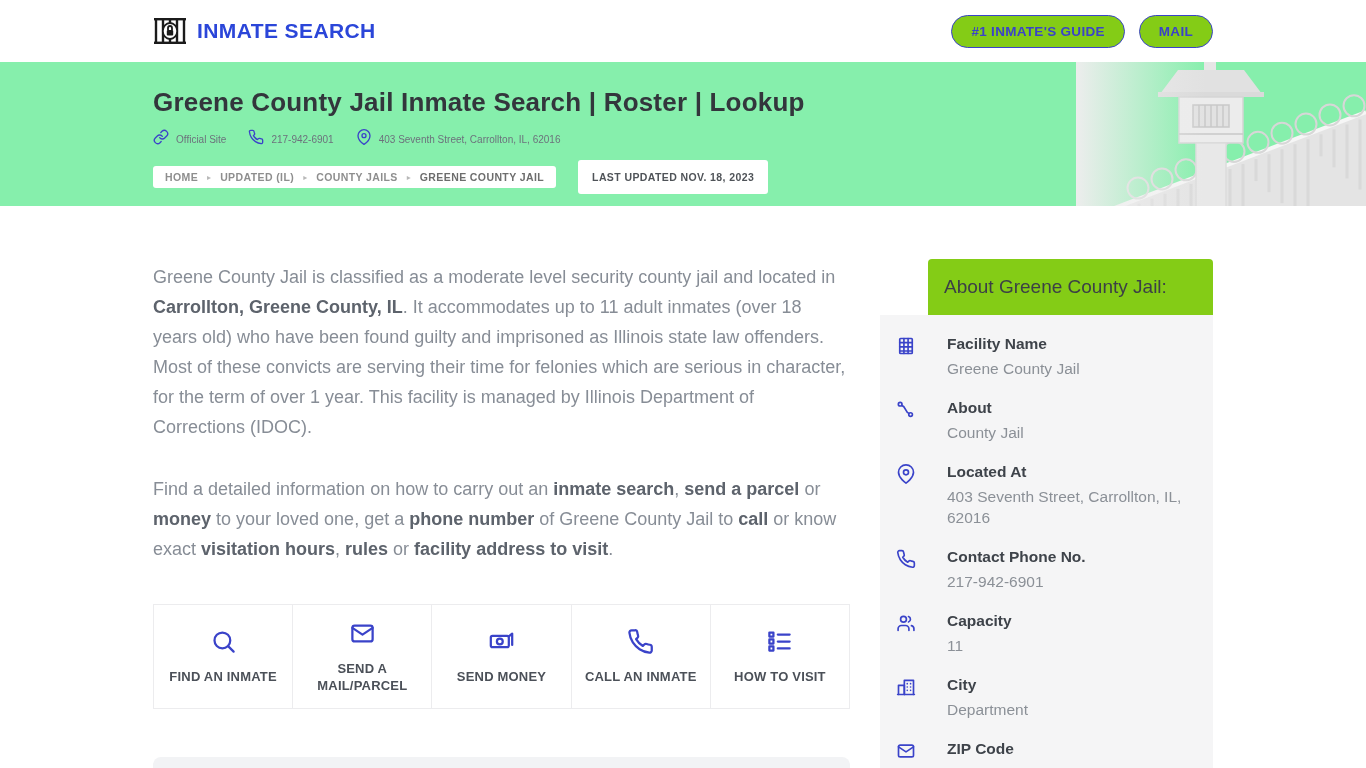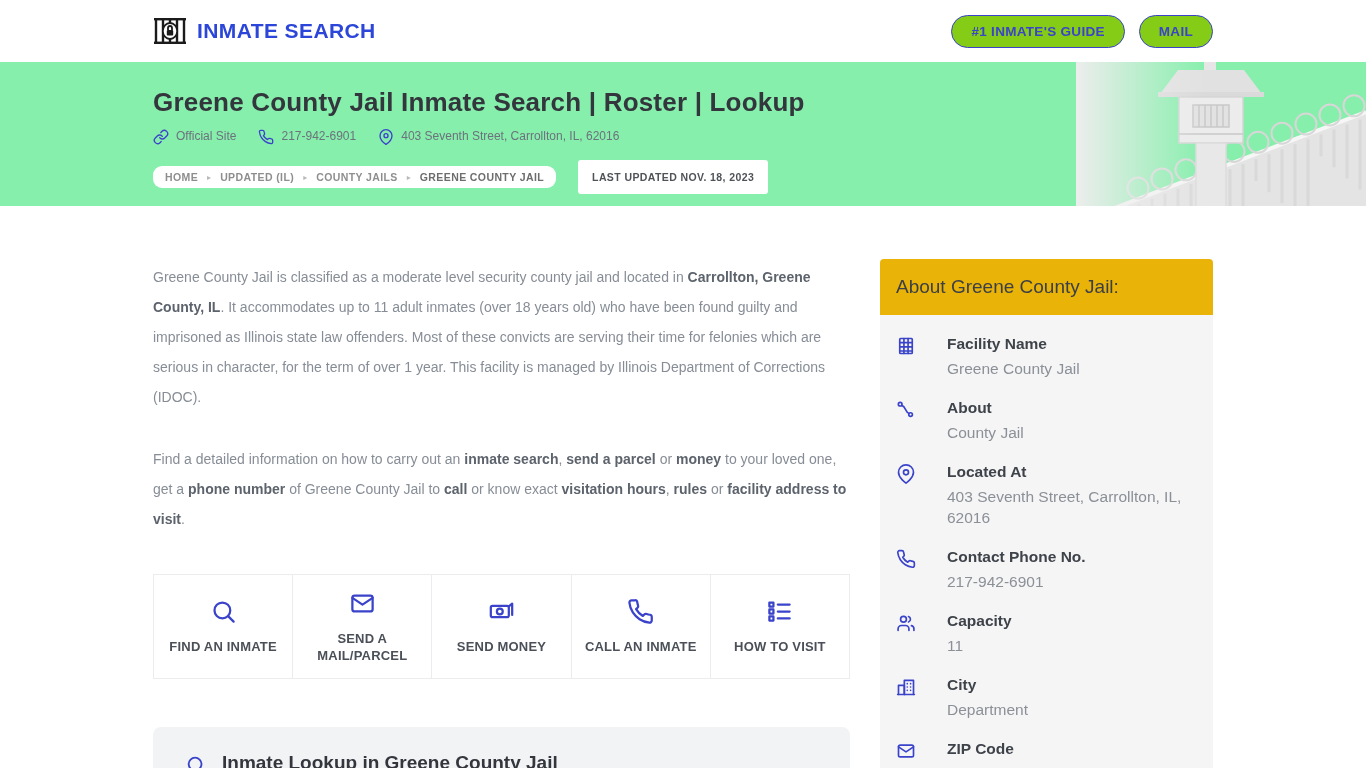--- a/index.html
+++ b/index.html
@@ -17,55 +17,55 @@
   .header-nav { display:flex; gap:14px; }
   .pill-btn { display:inline-block; padding:8px 19px; border:1.6px solid #3a43c9; border-radius:18px;
     color:#3a43c9; font-size:13.5px; font-weight:bold; letter-spacing:.3px; background:#84cc16; }
 
   
   .hero { position:relative; height:144px; background:#86efac; overflow:hidden; }
   .hero-art { position:absolute; top:0; right:0; width:290px; height:150px; }
   .hero-inner { position:relative; z-index:1; padding-top:25px; }
   h1 { font-size:26px; font-weight:bold; color:#33363c; letter-spacing:.2px; margin-bottom:11px; }
   .meta-row { display:flex; align-items:center; gap:22px; margin-bottom:15px; }
-  .meta-item { display:flex; align-items:flex-start; gap:7px; color:#6c727c; font-size:12px; }
+  .meta-item { display:flex; align-items:flex-end; gap:7px; color:#6c727c; font-size:10px; }
   .meta-item .i { font-size:16px; color:#3a43c9; display:flex; }
   .crumb-row { display:flex; align-items:center; gap:22px; }
-  .crumb-box { display:inline-flex; align-items:center; gap:9px; background:#fff; border-radius:9px;
+  .crumb-box { display:inline-flex; align-items:center; gap:9px; background:#fff; border-radius:3px;
     padding:5px 12px; }
   .crumb { font-size:10.5px; font-weight:bold; letter-spacing:.4px; color:#8e8e8e; }
   .crumb.last { color:#6d6d6d; }
   .crumb-sep { font-size:8px; color:#b8b8b8; }
   .updated-box { background:#fff; border-radius:3px; padding:11px 14px; font-size:10.5px;
     font-weight:bold; letter-spacing:.4px; color:#4f5358; }
 
   
   .main-cols { display:flex; gap:30px; align-items:flex-start; }
   .left-col { width:697px; }
-  .left-col p { font-size:14px; line-height:30px; color:#878d96; }
+  .left-col p { font-size:18px; line-height:30px; color:#878d96; }
   #p1 { margin-top:56px; }
   #p2 { margin-top:32px; }
   .left-col strong { color:#5d636c; font-weight:bold; }
 
   .actions { display:flex; margin-top:40px; border:1px solid #ececee; background:#fff; }
   .action-card { flex:1; height:103px; display:flex; flex-direction:column; align-items:center;
     justify-content:center; gap:13px; border-right:1px solid #ececee; padding:8px 10px; text-align:center; }
   .action-card:last-child { border-right:none; }
   .action-icon { font-size:27px; color:#3a43c9; display:flex; }
   .action-label { font-size:13px; font-weight:bold; letter-spacing:.2px; color:#4b5058; line-height:17px; }
 
   .lookup-box { margin-top:48px; background:#f2f3f5; border-radius:8px; padding:25px 32px;
     display:flex; align-items:center; gap:15px; height:140px; align-items:flex-start; }
   .lookup-icon { font-size:22px; color:#3a43c9; display:flex; margin-top:2px; }
   .lookup-box h2 { font-size:19px; font-weight:bold; color:#33363c; }
 
   
   .sidebar { width:333px; margin-top:53px; }
-  .sidebar-head { background:#eab308; border-radius:4px 4px 0 0; padding:17px 16px;
-    font-size:19px; color:#3c4046; }
+  .sidebar-head { background:#84cc16; border-radius:4px 4px 0 0; padding:17px 16px;
+    font-size:19px; color:#3c4046;margin-left:48px; }
   .sidebar-body { background:#f5f5f6; padding:10px 16px 16px; }
   .info-item { display:flex; gap:31px; padding:10px 0; }
   .info-icon { font-size:20px; color:#3a43c9; display:flex; margin-top:1px; }
   .info-label { font-size:15.5px; font-weight:bold; color:#3e434a; margin-bottom:5px; }
   .info-value { font-size:15.5px; color:#8b9097; line-height:21px; }
 
   .i svg, .action-icon svg, .info-icon svg, .lookup-icon svg { width:1em; height:1em; display:block; }
 </style>
 </head>
 <body>

